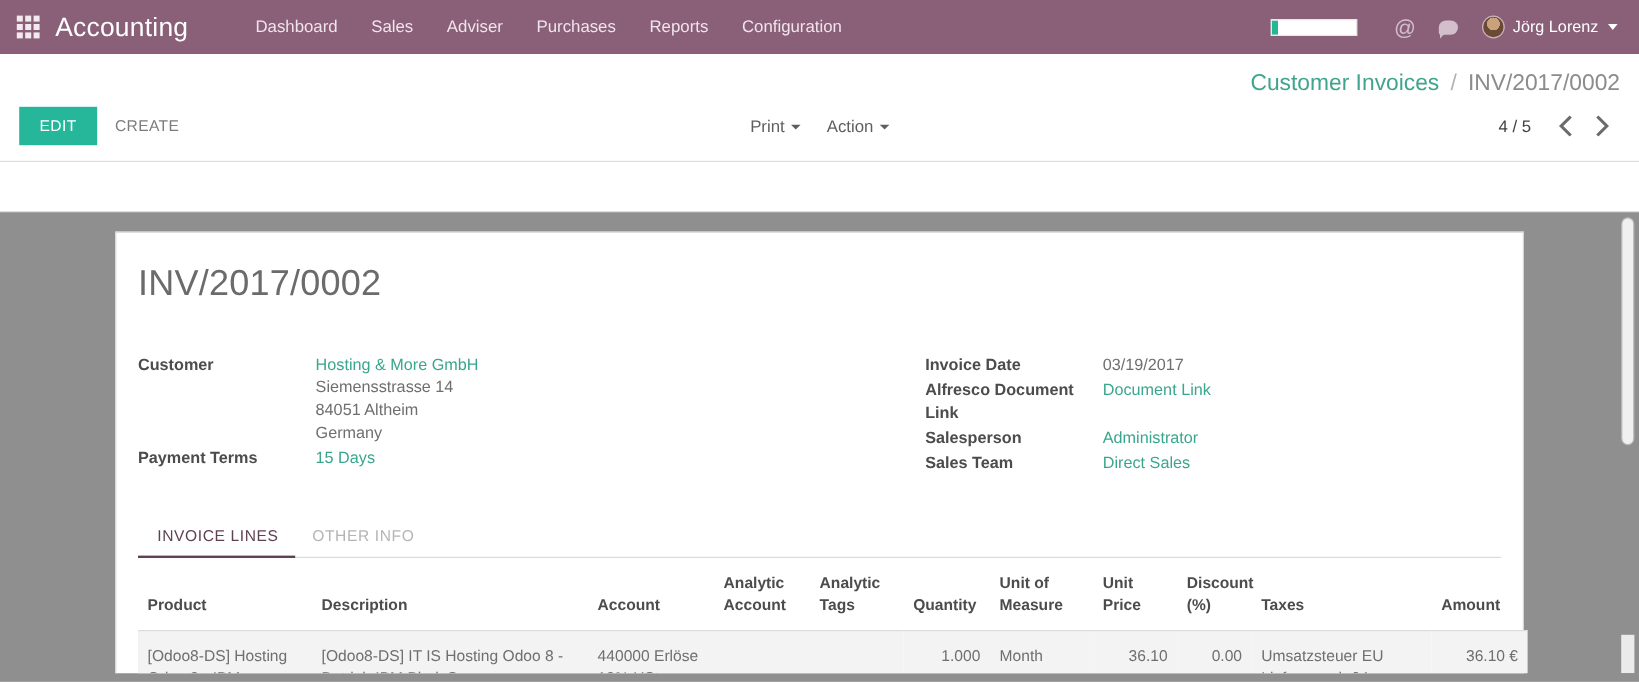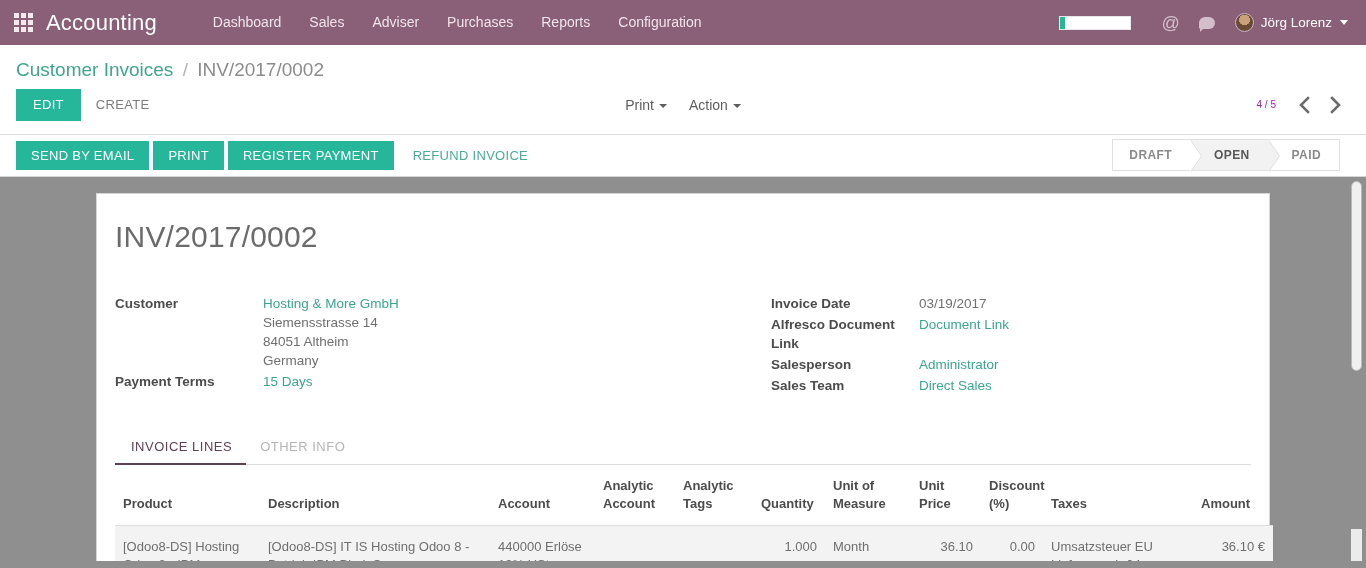--- a/index.html
+++ b/index.html
@@ -105,20 +105,21 @@
   .control-panel {
     background: #ffffff;
     border-bottom: 1px solid #dddddd;
     padding: 0 16px;
   }
   .breadcrumb-row {
     padding: 14px 0 2px 0;
     font-size: 19px;
     color: #8c8c8c;
     white-space: nowrap;
+    text-align: right;
   }
   .crumb-link { color: #41a58d; cursor: pointer; }
   .crumb-sep { color: #b3b3b3; margin: 0 4px; }
   .crumb-current { color: #8c8c8c; }
 
   .btn-row {
     display: flex;
     align-items: center;
     padding: 6px 0 13px 0;
     position: relative;
@@ -147,21 +148,21 @@
     border-left: 4px solid transparent;
     border-right: 4px solid transparent;
     border-top: 4px solid #5e5e5e;
     margin-left: 5px;
     vertical-align: middle;
   }
   .pager {
     position: absolute; right: 0;
     display: flex; align-items: center; gap: 4px;
   }
-  .pager-value { font-size: 10px; color: #a21caf; margin-right: 10px; white-space: nowrap; }
+  .pager-value { font-size: 14px; color: #404040; margin-right: 10px; white-space: nowrap; }
   .chev {
     width: 28px; height: 26px;
     display: flex; align-items: center; justify-content: center;
     cursor: pointer;
   }
   .chev svg { display: block; }
 
   
   .statusbar-row {
     background: #ffffff;
@@ -427,37 +428,20 @@
       <span class="chev">
         <svg width="12" height="18" viewBox="0 0 12 18">
           <polyline points="2,2 9,9 2,16" fill="none" stroke="#6b6b6b" stroke-width="2.6" stroke-linecap="square"></polyline>
         </svg>
       </span>
     </div>
   </div>
 </div>
 
 <div class="statusbar-row">
-  <div class="sb-buttons">
-    <button class="sb-btn">SEND BY EMAIL</button>
-    <button class="sb-btn">PRINT</button>
-    <button class="sb-btn">REGISTER PAYMENT</button>
-    <button class="sb-btn-link">REFUND INVOICE</button>
-  </div>
-  <div class="status-flow">
-    <div class="stage sep-white">
-        <span>DRAFT</span>
-      </div>
-    <div class="stage active sep-gray">
-        <span>OPEN</span>
-      </div>
-    <div class="stage">
-        <span>PAID</span>
-      </div>
-  </div>
 </div>
 
 <div class="viewport">
   <div class="sheet">
     <div class="sheet-inner">
       <h1 class="invoice-title">INV/2017/0002</h1>
 
       <div class="fields">
 
         <div class="col col-left">

